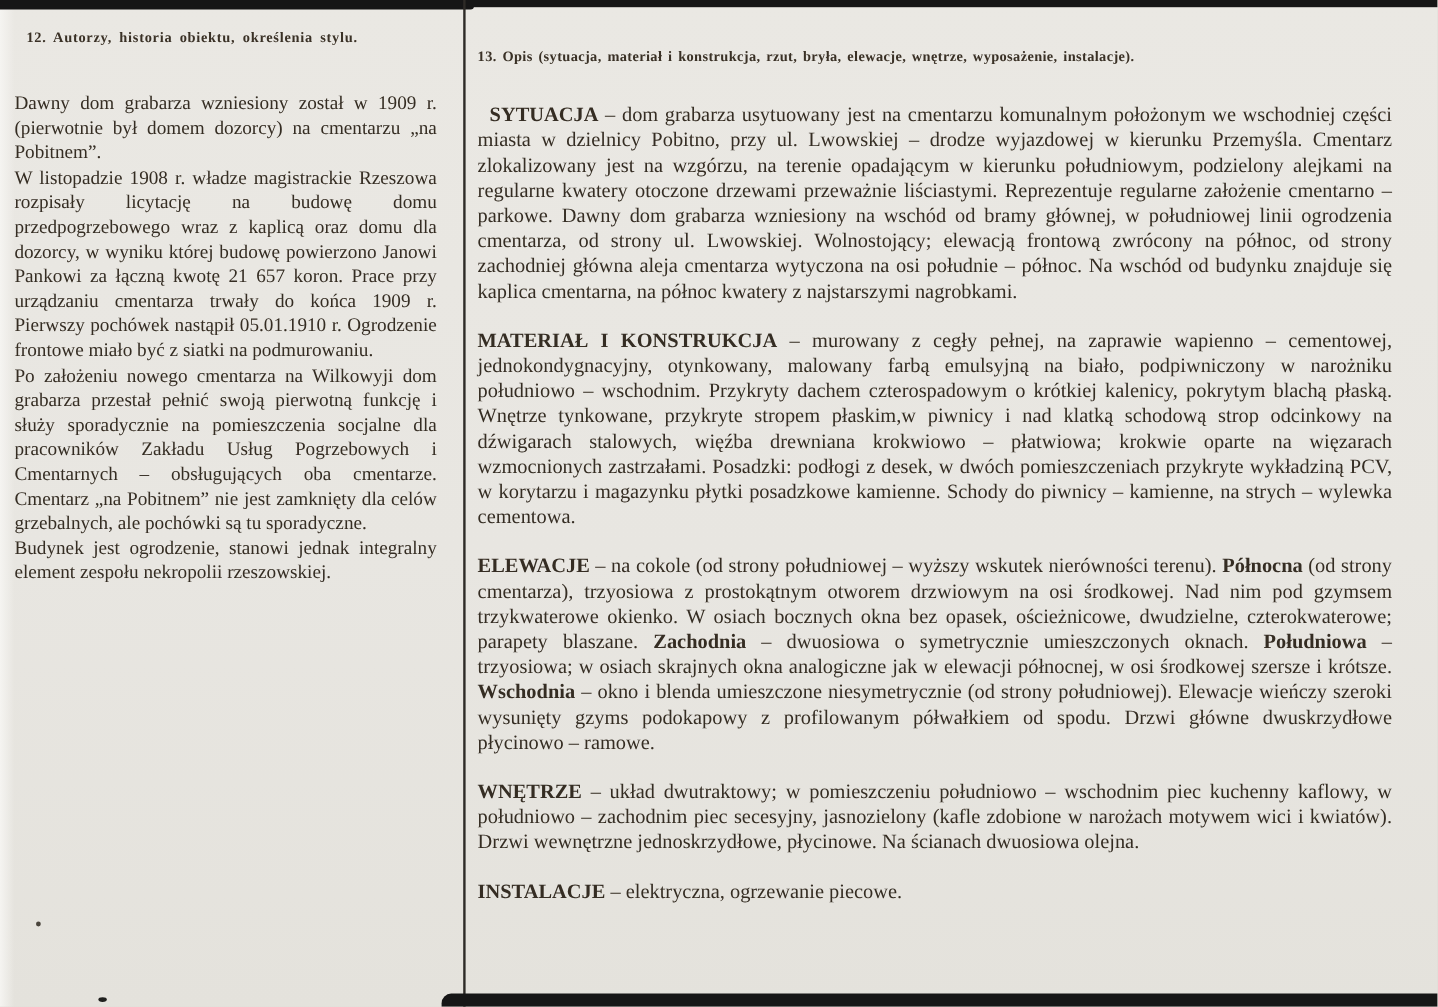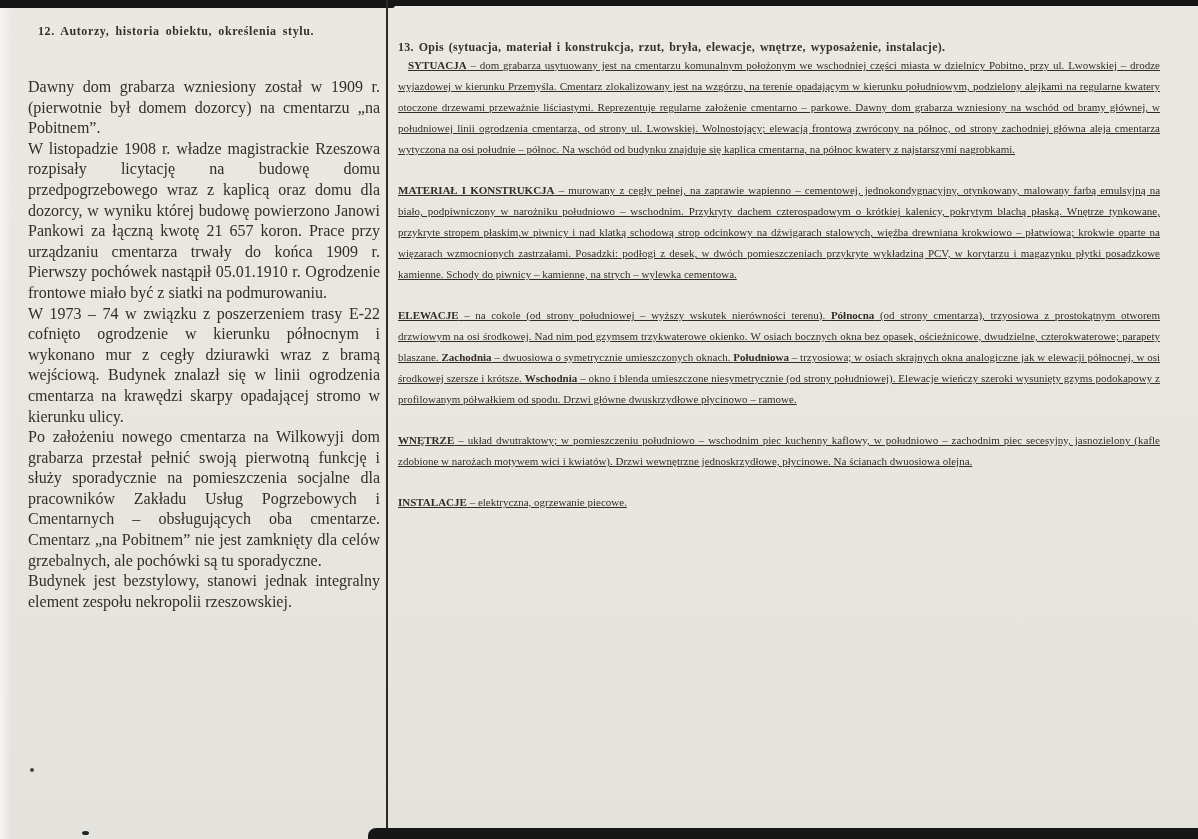--- a/index.html
+++ b/index.html
@@ -36,51 +36,50 @@
     background:var(--scan-edge);border-top-left-radius:8px;
   }
   .speck{position:absolute;background:#4a443c;border-radius:50%;}
   .speck.s1{left:30px;top:768px;width:4px;height:4px;}
   .speck.s2{left:82px;bottom:4px;width:7px;height:4px;background:#20201e;}
   .divider{
     position:absolute;left:386px;top:0;bottom:0;width:2px;
     background:var(--divider);
   }
   .col{position:absolute;top:16px;}
-  .col-left{left:28px;width:352px;}
+  .col-left{left:12px;width:352px;}
   .col-right{left:398px;width:762px;}
   .col-header{
     font-size:12px;font-weight:bold;letter-spacing:.6px;word-spacing:2.5px;
     color:#3a3126;
   }
   .col-left .col-header{margin-left:10px;margin-top:8px;}
   .col-right .col-header{margin-top:24px;letter-spacing:.3px;word-spacing:1.5px;}
   .body-left{margin-top:38px;font-size:16px;line-height:20.6px;text-align:justify;hyphens:auto;}
   .body-left p{margin:0;}
-  .body-right{font-size:11px;line-height:21px;text-align:justify;hyphens:auto;text-decoration:underline;}
+  .body-right{margin-top:30px;font-size:17px;line-height:21px;text-align:justify;hyphens:auto;}
   .body-right p.section{margin:0 0 20px 0;}
   .body-right p.section:last-child{margin-bottom:0;}
   .body-right p.indent{text-indent:10px;}
   .b{font-weight:bold;}
 </style>
 </head>
 <body>
 
 <div class="scan">
   <div class="edge-left"></div>
   <div class="edge-top"></div>
 
   <div class="col col-left">
     <div class="col-header">12.  Autorzy, historia obiektu, określenia stylu.</div>
     <div class="body-left">
       <p>Dawny dom grabarza wzniesiony został w 1909 r. (pierwotnie był domem dozorcy) na cmentarzu „na Pobitnem”.</p>
       <p>W listopadzie 1908 r. władze magistrackie Rzeszowa rozpisały licytację na budowę domu przedpogrzebowego wraz z kaplicą oraz domu dla dozorcy, w wyniku której budowę powierzono Janowi Pankowi za łączną kwotę 21 657 koron. Prace przy urządzaniu cmentarza trwały do końca 1909 r. Pierwszy pochówek nastąpił 05.01.1910 r. Ogrodzenie frontowe miało być z siatki na podmurowaniu.</p>
-      <p>W 1973 – 74 w związku z poszerzeniem trasy E-22 cofnięto ogrodzenie w kierunku północnym i wykonano mur z cegły dziurawki wraz z bramą wejściową. Budynek znalazł się w linii ogrodzenia cmentarza na krawędzi skarpy opadającej stromo w kierunku ulicy.</p>
       <p>Po założeniu nowego cmentarza na Wilkowyji dom grabarza przestał pełnić swoją pierwotną funkcję i służy sporadycznie na pomieszczenia socjalne dla pracowników Zakładu Usług Pogrzebowych i Cmentarnych – obsługujących oba cmentarze. Cmentarz „na Pobitnem” nie jest zamknięty dla celów grzebalnych, ale pochówki są tu sporadyczne.</p>
-      <p>Budynek jest bezstylowy,  stanowi jednak integralny element zespołu nekropolii rzeszowskiej.</p>
+      <p>Budynek jest ogrodzenie,  stanowi jednak integralny element zespołu nekropolii rzeszowskiej.</p>
     </div>
   </div>
 
   <div class="divider"></div>
 
   <div class="col col-right">
     <div class="col-header">13. Opis  (sytuacja, materiał i konstrukcja, rzut, bryła, elewacje, wnętrze, wyposażenie, instalacje).</div>
     <div class="body-right">
       <p class="section indent"><span class="b">SYTUACJA</span><span> – dom grabarza usytuowany jest na cmentarzu komunalnym położonym we wschodniej części miasta w dzielnicy Pobitno, przy ul. Lwowskiej – drodze wyjazdowej w kierunku Przemyśla. Cmentarz zlokalizowany jest na wzgórzu, na terenie opadającym w kierunku południowym, podzielony alejkami na regularne kwatery otoczone drzewami przeważnie liściastymi. Reprezentuje regularne założenie cmentarno – parkowe. Dawny dom grabarza wzniesiony na wschód od bramy głównej, w południowej linii ogrodzenia cmentarza, od strony ul. Lwowskiej. Wolnostojący; elewacją frontową zwrócony na północ, od strony zachodniej główna aleja cmentarza wytyczona na osi południe – północ. Na wschód od budynku znajduje się kaplica cmentarna, na północ kwatery z najstarszymi nagrobkami.</span></p>
       <p class="section"><span class="b">MATERIAŁ I KONSTRUKCJA</span><span> – murowany z cegły pełnej, na zaprawie wapienno – cementowej, jednokondygnacyjny, otynkowany, malowany farbą emulsyjną na biało, podpiwniczony w narożniku południowo – wschodnim. Przykryty dachem czterospadowym o krótkiej kalenicy, pokrytym blachą płaską. Wnętrze tynkowane, przykryte stropem płaskim,w piwnicy i nad klatką schodową strop odcinkowy na dźwigarach stalowych, więźba drewniana krokwiowo – płatwiowa; krokwie oparte na więzarach wzmocnionych zastrzałami. Posadzki: podłogi z desek, w dwóch pomieszczeniach przykryte wykładziną PCV, w korytarzu i magazynku płytki posadzkowe kamienne. Schody do piwnicy – kamienne, na strych – wylewka cementowa.</span></p>

